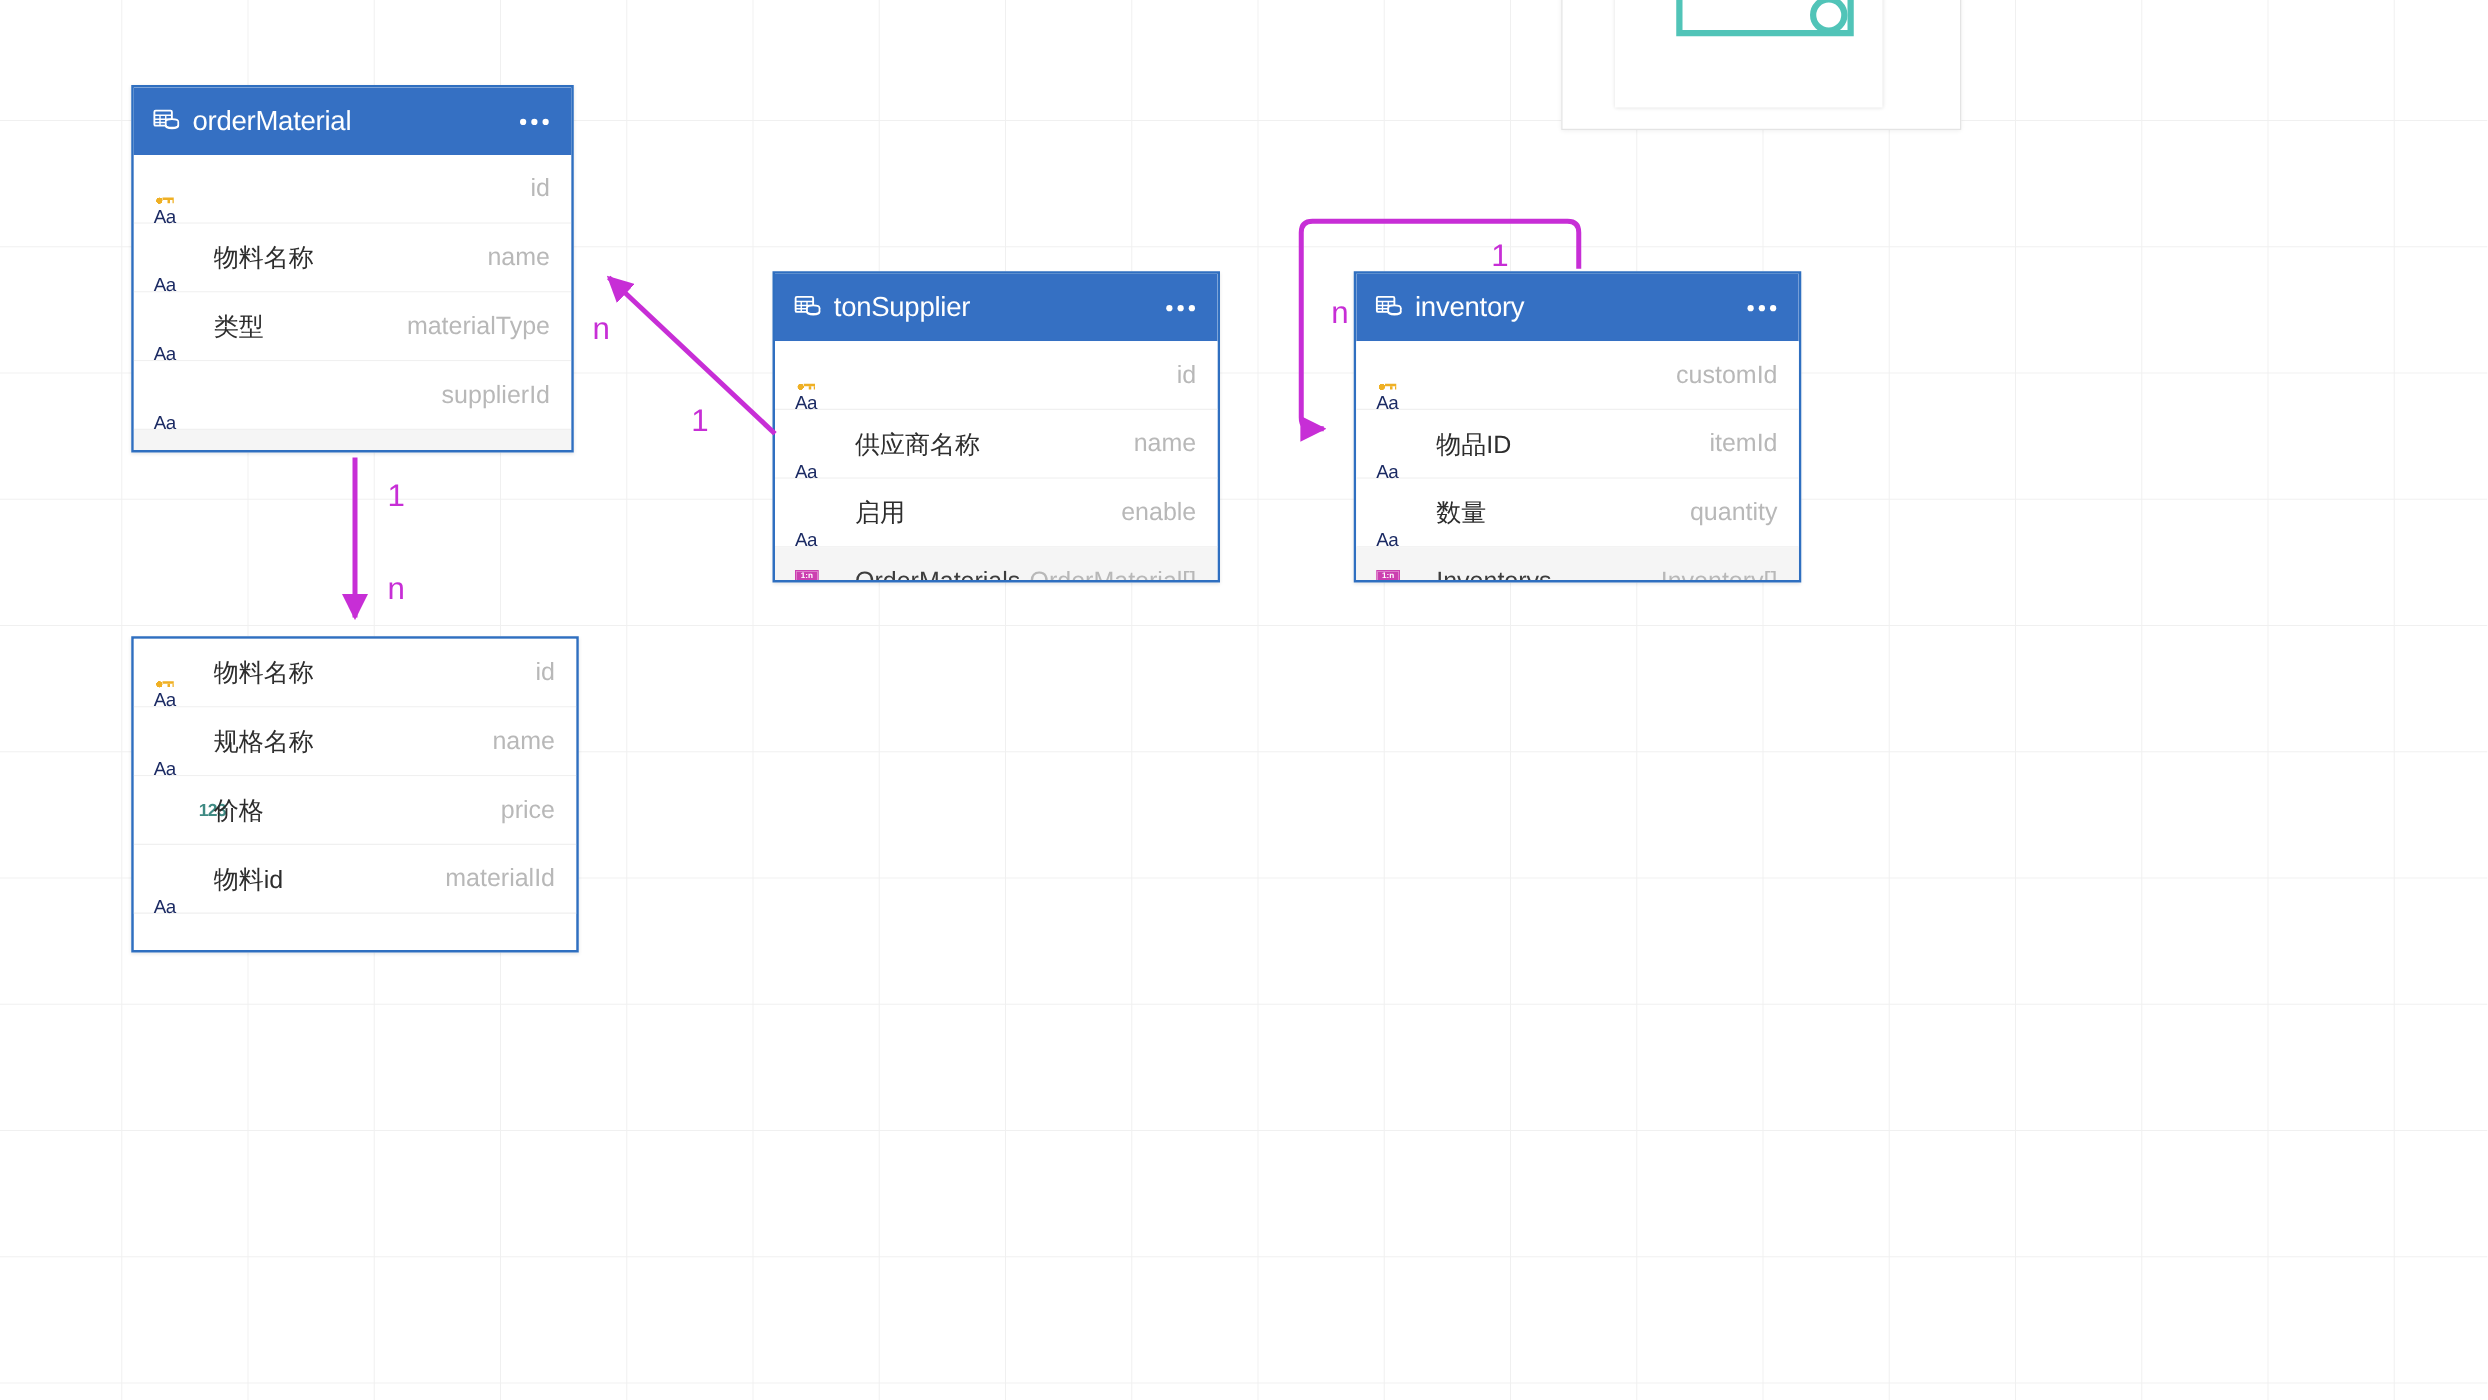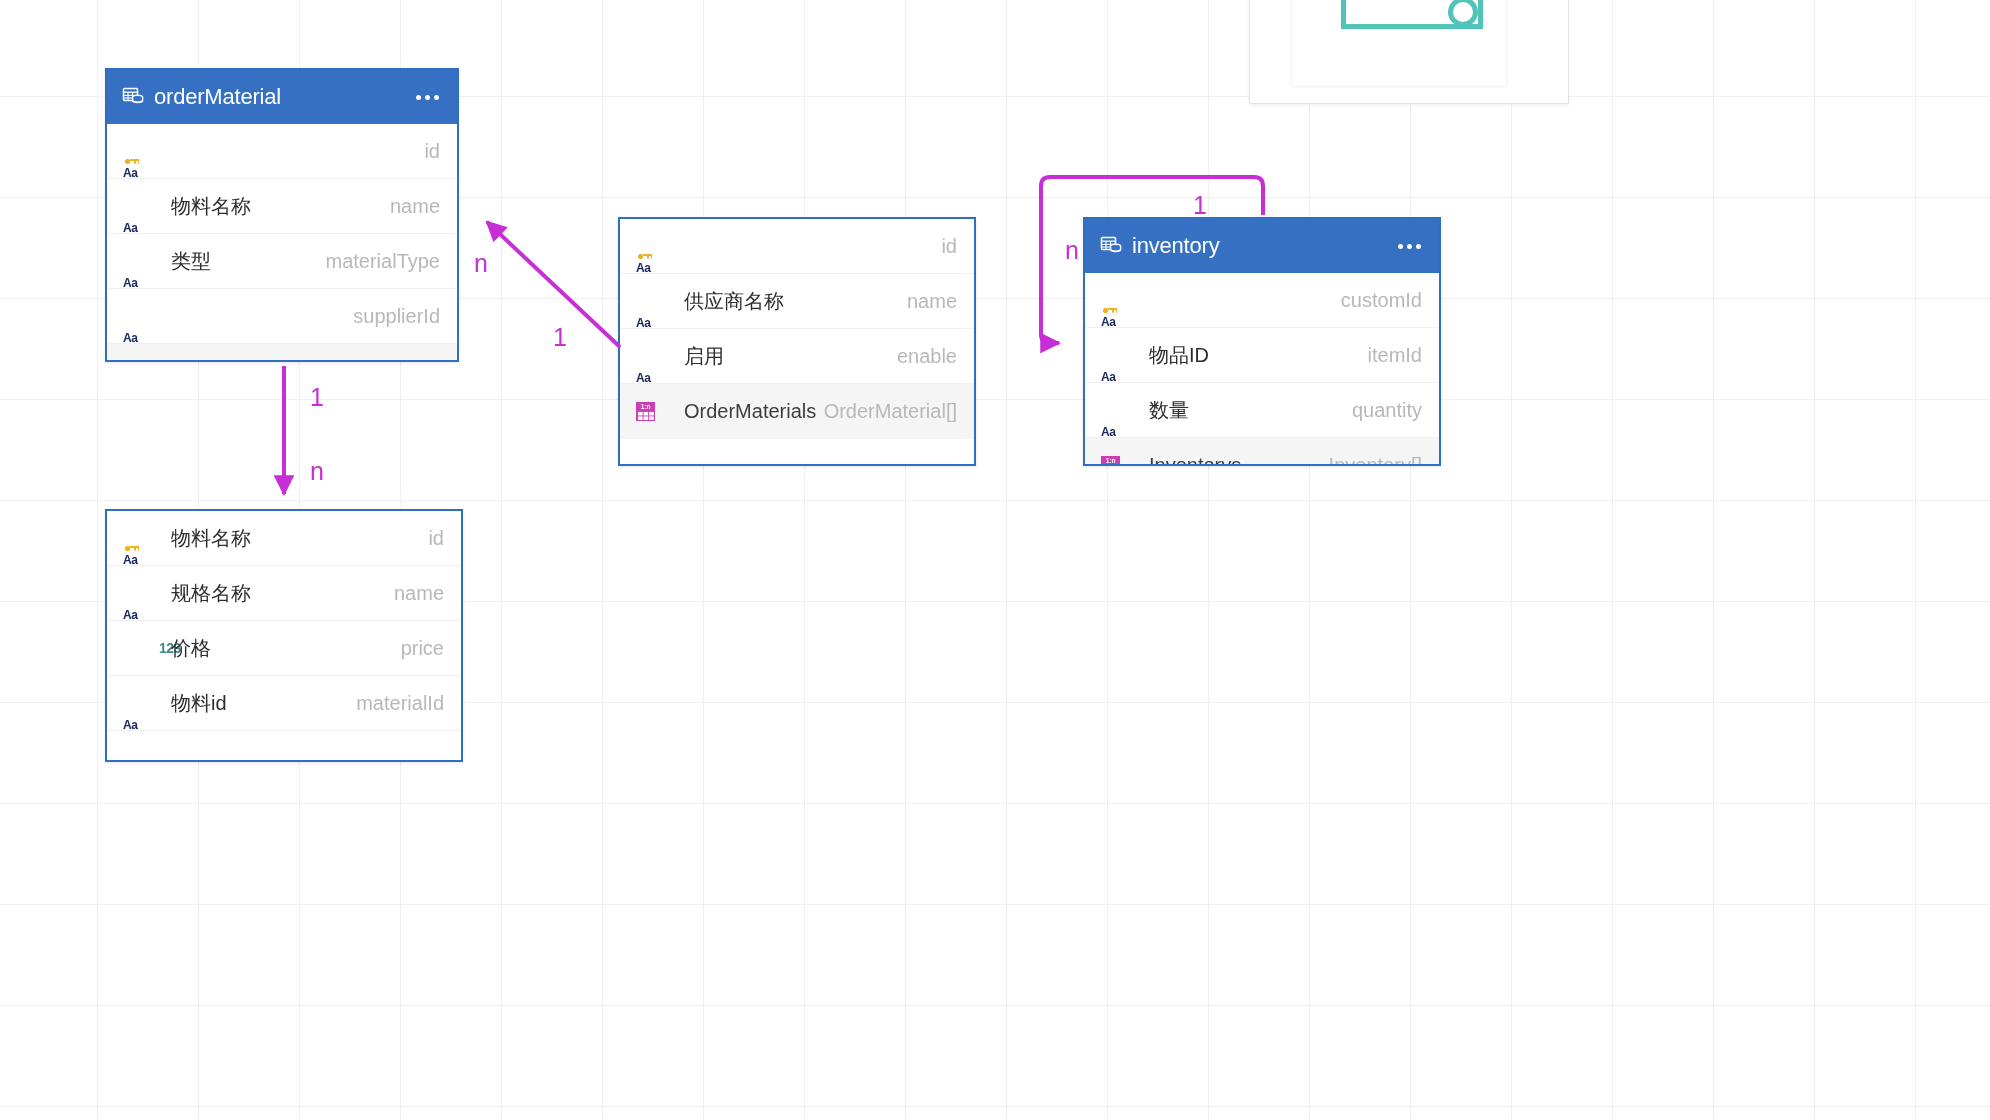--- a/index.html
+++ b/index.html
@@ -102,22 +102,22 @@
     margin-left: auto;
     font-size: 20px;
     color: #b8b8b8;
     white-space: nowrap;
   }
 
   
   .ico-aa {
     position: relative;
     font-family: "Liberation Sans", sans-serif;
-    font-size: 12px;
-    font-weight: bold;
+    font-size: 15px;
+    font-weight: normal;
     color: #1b2a63;
     line-height: 1;
     letter-spacing: -0.5px;
     margin-top: 44px;
   }
   .ico-aa.pk::before {
     content: "";
     position: absolute;
     left: 1px;
     top: -9px;
@@ -306,20 +306,41 @@
         <div class="field-row">
           <span class="field-icon">
             <span class="ico-aa">Aa</span>
           </span>
           <span class="field-label">物料id</span>
           <span class="field-type">materialId</span>
         </div>
       </div>
     </div>
     <div class="entity" style="left: 618px; top: 217px; width: 358px; height: 249px;">
+      <div class="entity-header">
+        <span style="display: flex;">
+          <svg width="22" height="22" viewBox="0 0 22 22" fill="none" aria-hidden="true">
+            <rect x="1.5" y="2.5" width="14" height="12" rx="1" stroke="#ffffff" stroke-width="1.5"></rect>
+            <line x1="1.5" y1="6.2" x2="15.5" y2="6.2" stroke="#ffffff" stroke-width="1.3"></line>
+            <line x1="1.5" y1="9.4" x2="15.5" y2="9.4" stroke="#ffffff" stroke-width="1.1"></line>
+            <line x1="1.5" y1="12.0" x2="15.5" y2="12.0" stroke="#ffffff" stroke-width="1.1"></line>
+            <line x1="6.0" y1="6.2" x2="6.0" y2="14.5" stroke="#ffffff" stroke-width="1.1"></line>
+            <line x1="10.6" y1="6.2" x2="10.6" y2="14.5" stroke="#ffffff" stroke-width="1.1"></line>
+            <ellipse cx="15.6" cy="11.3" rx="5.0" ry="2.0" fill="#3570c3" stroke="#ffffff" stroke-width="1.4"></ellipse>
+            <path d="M10.6 11.3v3.3c0 1.1 2.2 2.0 5.0 2.0s5.0-.9 5.0-2.0v-3.3" stroke="#ffffff" stroke-width="1.4" fill="#3570c3"></path>
+            <path d="M10.6 14.0c0 1.1 2.2 2.0 5.0 2.0s5.0-.9 5.0-2.0" stroke="#ffffff" stroke-width="1.2" fill="none"></path>
+          </svg>
+        </span>
+        <span class="entity-title">tonSupplier</span>
+        <span class="entity-menu">
+          <i></i>
+          <i></i>
+          <i></i>
+        </span>
+      </div>
       <div class="entity-body">
         <div class="field-row">
           <span class="field-icon">
             <span class="ico-aa pk">Aa</span>
           </span>
           <span class="field-label"></span>
           <span class="field-type">id</span>
         </div>
         <div class="field-row">
           <span class="field-icon">

